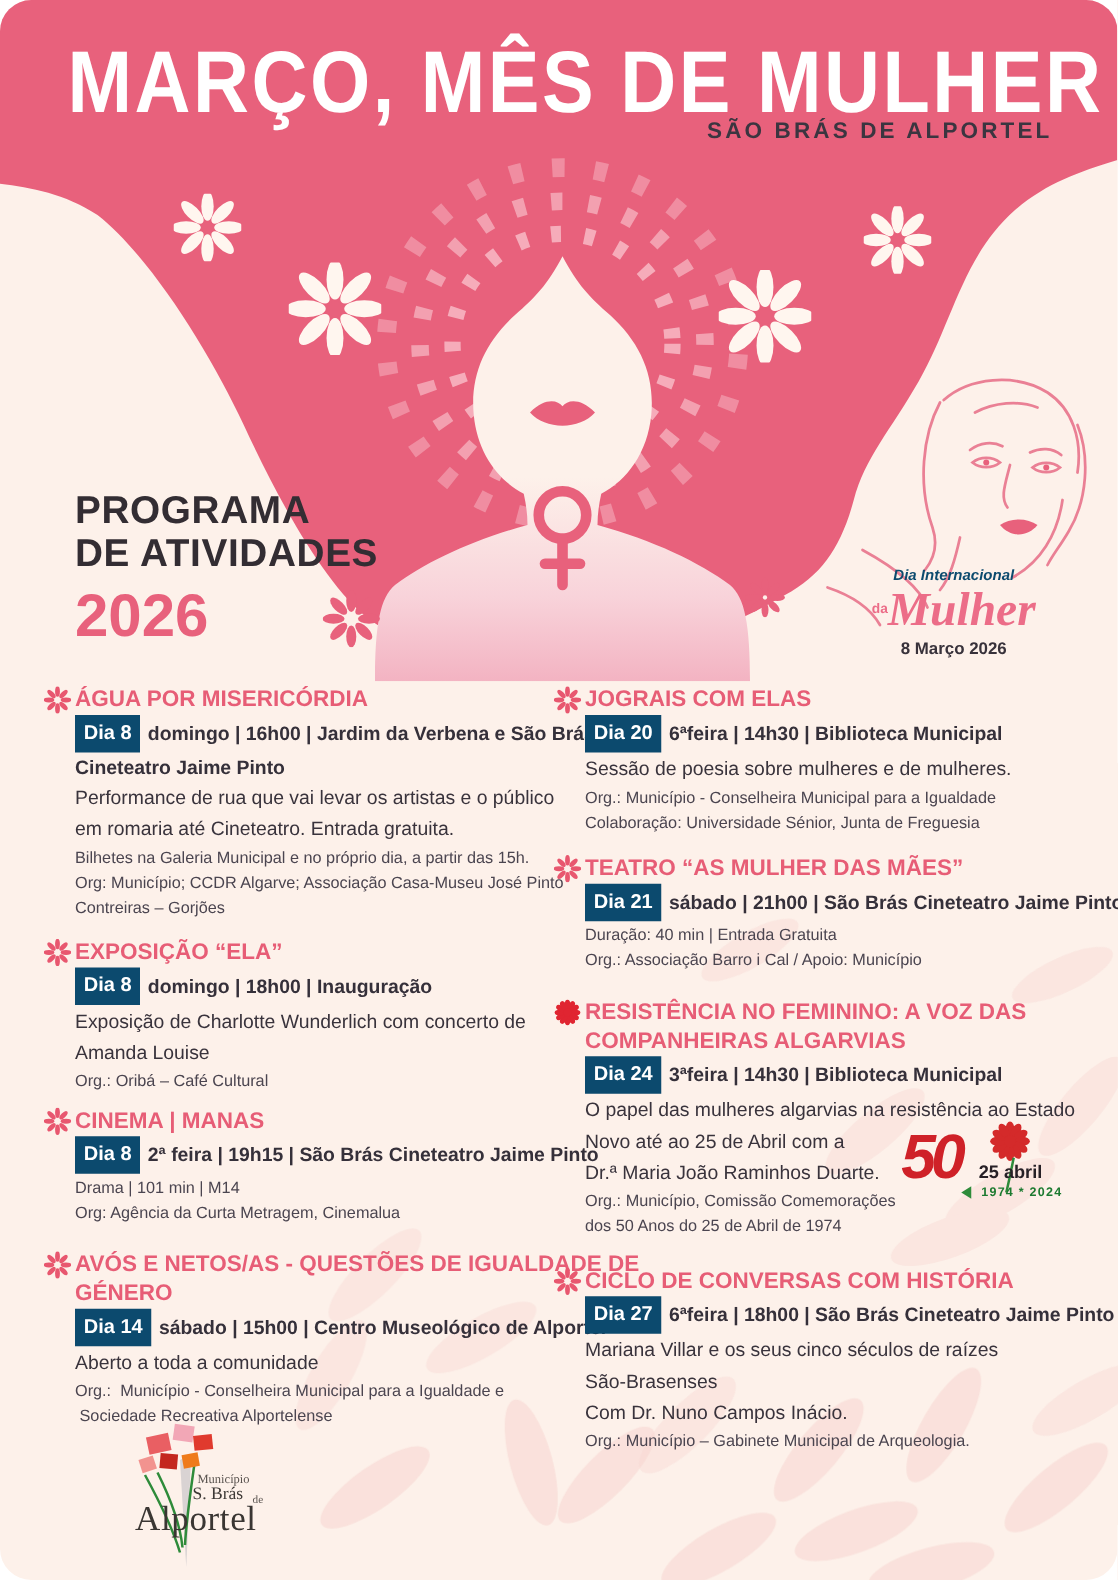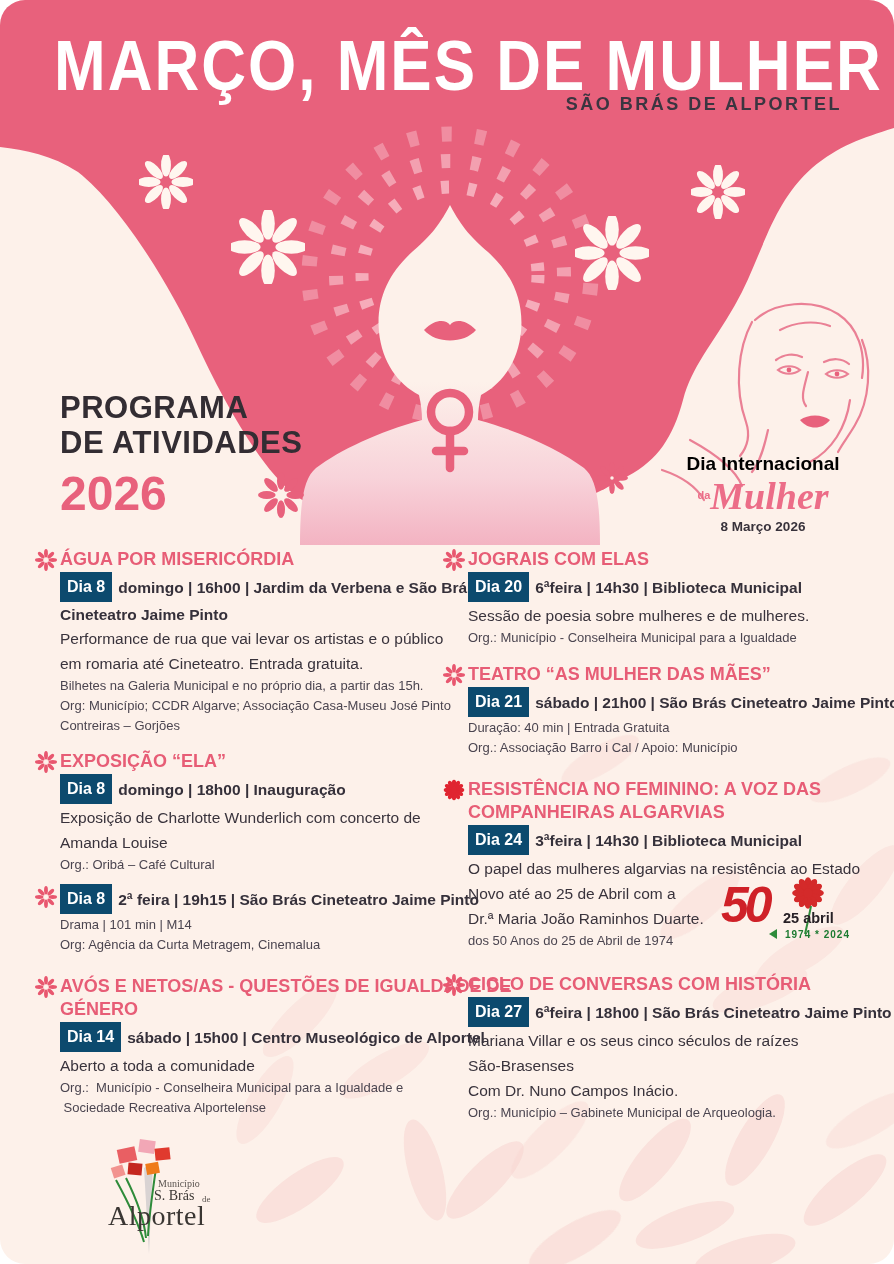--- a/index.html
+++ b/index.html
@@ -18,21 +18,21 @@
   .header-sub{
     right:52px;top:94px;color:#3b3540;font-weight:bold;font-size:18px;
     letter-spacing:2.5px;white-space:pre;z-index:3;
   }
   
   .intro{left:60px;top:390px;z-index:3;}
   .intro-line{font-size:31px;font-weight:800;letter-spacing:.5px;color:#332d33;line-height:35px;white-space:pre;}
   .intro-year{font-size:48px;font-weight:800;color:#e8617c;line-height:52px;margin-top:8px;white-space:pre;}
   
   .dia-logo{left:663px;top:453px;width:200px;text-align:center;z-index:3;}
-  .dia-line1{font-size:19px;font-weight:bold;color:#000000;white-space:pre;}
+  .dia-line1{font-size:12px;font-weight:bold;color:#0c4a6e;white-space:pre;font-style:italic;}
   .dia-line23{margin-top:-1px;color:#ec6d88;}
   .dia-da{font-size:11px;font-weight:bold;vertical-align:10px;white-space:pre;}
   .dia-mulher{font-family:"Liberation Serif",serif;font-style:italic;font-weight:bold;font-size:38px;white-space:pre;}
   .dia-date{font-size:13.5px;font-weight:bold;color:#38323b;margin-top:1px;white-space:pre;}
   
   .col{position:absolute;top:548px;z-index:3;}
   .col-left{left:35px;width:408px;}
   .col-right{left:443px;width:450px;}
   .event{position:relative;padding-left:25px;margin-bottom:14px;}
   .event .eicon{position:absolute;left:0;top:1px;}
@@ -259,20 +259,21 @@
       <div class="when"><span class="badge">Dia 8</span><span class="head">domingo | 18h00 | Inauguração</span></div>
       <p class="body-line">Exposição de Charlotte Wunderlich com concerto de</p>
       <p class="body-line">Amanda Louise</p>
       <p class="small-line">Org.: Oribá – Café Cultural</p>
     </div>
 
     <div class="event mb20">
       <svg class="eicon" width="22" height="22" style="color:#e8576f;">
           <use href="#sym-flower" width="22" height="22"></use>
         </svg>
+      <h3 class="etitle">CINEMA | MANAS</h3>
       <div class="when"><span class="badge">Dia 8</span><span class="head">2ª feira | 19h15 | São Brás Cineteatro Jaime Pinto</span></div>
       <p class="small-line">Drama | 101 min | M14</p>
       <p class="small-line">Org: Agência da Curta Metragem, Cinemalua</p>
     </div>
 
     <div class="event">
       <svg class="eicon" width="22" height="22" style="color:#e8576f;">
           <use href="#sym-flower" width="22" height="22"></use>
         </svg>
       <h3 class="etitle">AVÓS E NETOS/AS - QUESTÕES DE IGUALDADE DE</h3>
@@ -287,20 +288,21 @@
   <div class="col col-right">
 
     <div class="event mb15">
       <svg class="eicon" width="22" height="22" style="color:#e8576f;">
           <use href="#sym-flower" width="22" height="22"></use>
         </svg>
       <h3 class="etitle">JOGRAIS COM ELAS</h3>
       <div class="when"><span class="badge">Dia 20</span><span class="head">6ªfeira | 14h30 | Biblioteca Municipal</span></div>
       <p class="body-line">Sessão de poesia sobre mulheres e de mulheres.</p>
       <p class="small-line">Org.: Município - Conselheira Municipal para a Igualdade</p>
+      <p class="small-line">Colaboração: Universidade Sénior, Junta de Freguesia</p>
     </div>
 
     <div class="event mb20">
       <svg class="eicon" width="22" height="22" style="color:#e8576f;">
           <use href="#sym-flower" width="22" height="22"></use>
         </svg>
       <h3 class="etitle">TEATRO “AS MULHER DAS MÃES”</h3>
       <div class="when"><span class="badge">Dia 21</span><span class="head">sábado | 21h00 | São Brás Cineteatro Jaime Pinto</span></div>
       <p class="small-line">Duração: 40 min | Entrada Gratuita</p>
       <p class="small-line">Org.: Associação Barro i Cal / Apoio: Município</p>
@@ -309,20 +311,21 @@
     <div class="event mb22">
       <svg class="eicon" width="22" height="22" style="color:#e02531;">
           <use href="#sym-carnation" width="22" height="22"></use>
         </svg>
       <h3 class="etitle">RESISTÊNCIA NO FEMININO: A VOZ DAS</h3>
       <h3 class="etitle">COMPANHEIRAS ALGARVIAS</h3>
       <div class="when"><span class="badge">Dia 24</span><span class="head">3ªfeira | 14h30 | Biblioteca Municipal</span></div>
       <p class="body-line">O papel das mulheres algarvias na resistência ao Estado</p>
       <p class="body-line">Novo até ao 25 de Abril com a</p>
       <p class="body-line">Dr.ª Maria João Raminhos Duarte.</p>
+      <p class="small-line">Org.: Município, Comissão Comemorações</p>
       <p class="small-line">dos 50 Anos do 25 de Abril de 1974</p>
 
       <div class="logo50">
         <span class="logo50-num">50</span>
         <svg width="34" height="34" style="position:absolute;left:70px;top:-6px;color:#d42a2a;">
             <use href="#sym-carnation" width="34" height="34"></use>
           </svg>
         <svg width="20" height="30" style="position:absolute;left:80px;top:24px;">
           <path d="M10,0 C8,10 6,20 4,28" stroke="#2e8b3a" stroke-width="2" fill="none"></path>
         </svg>

